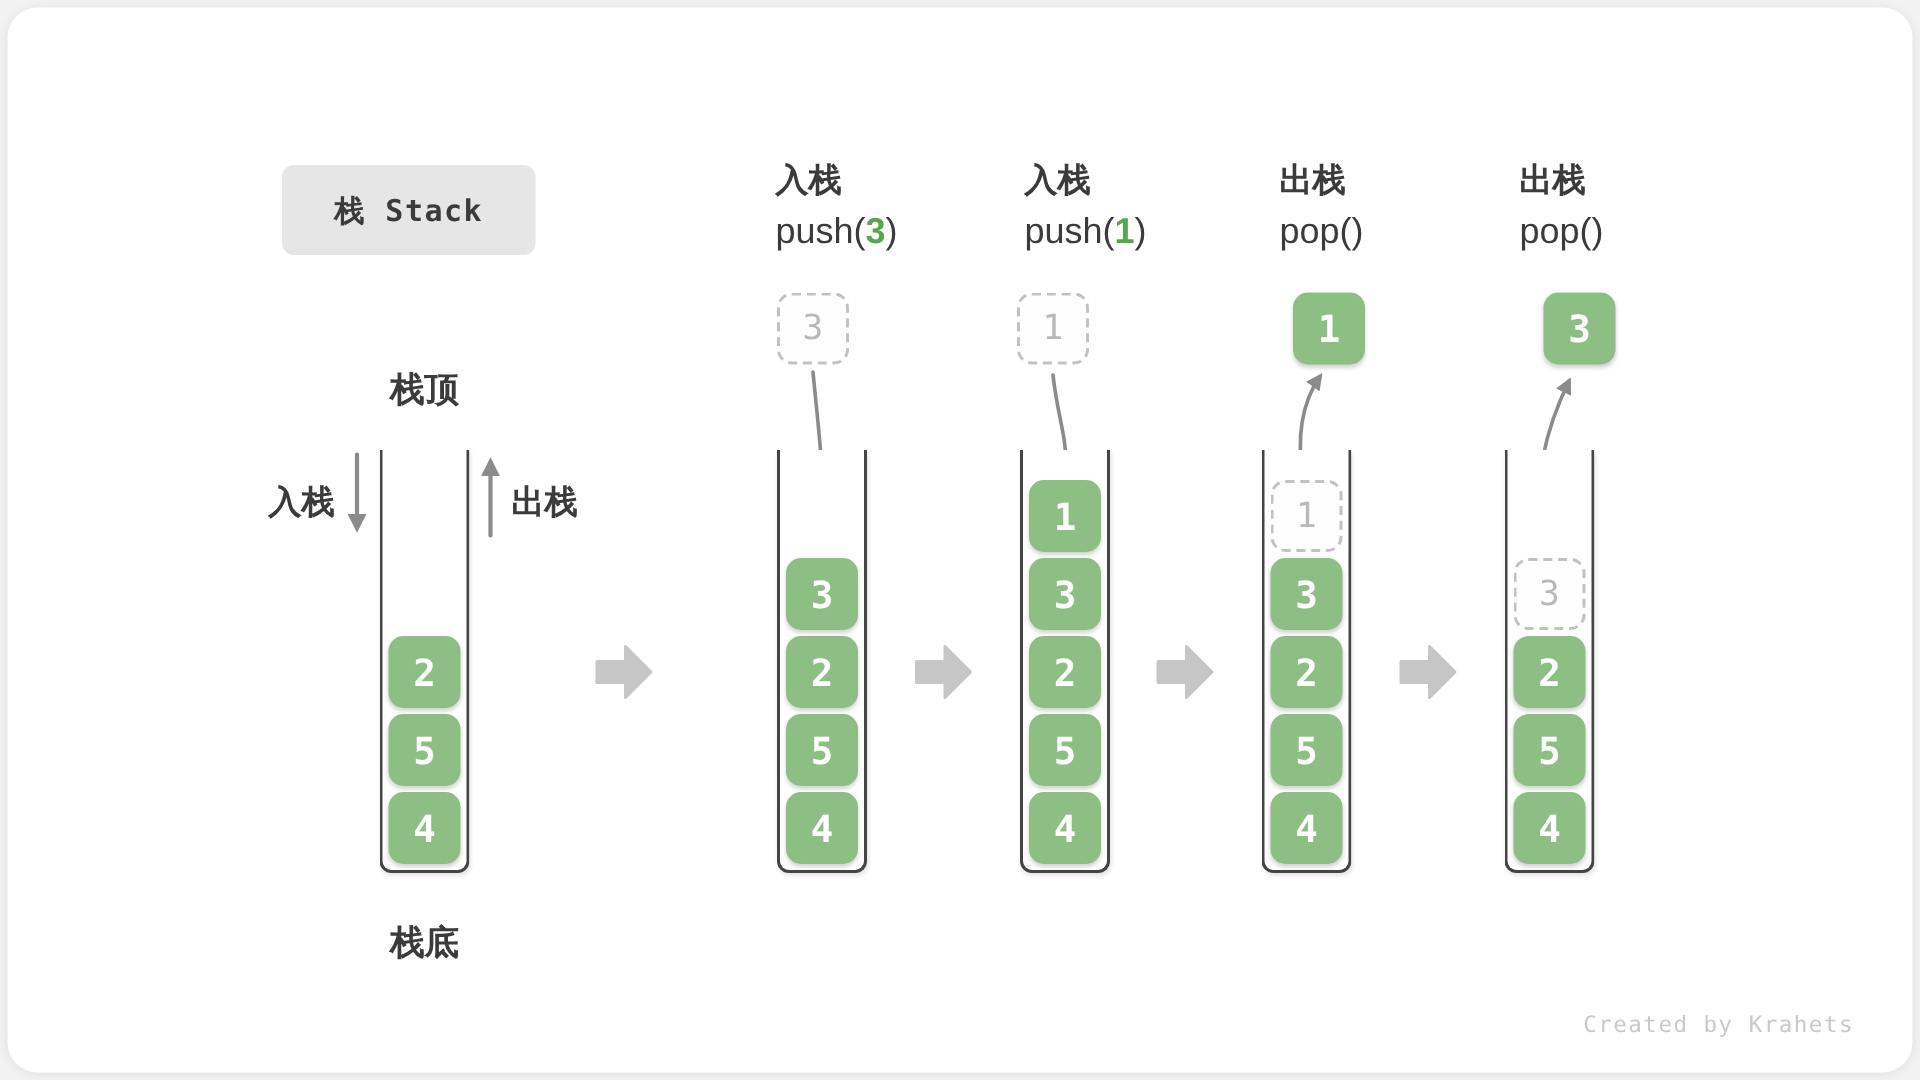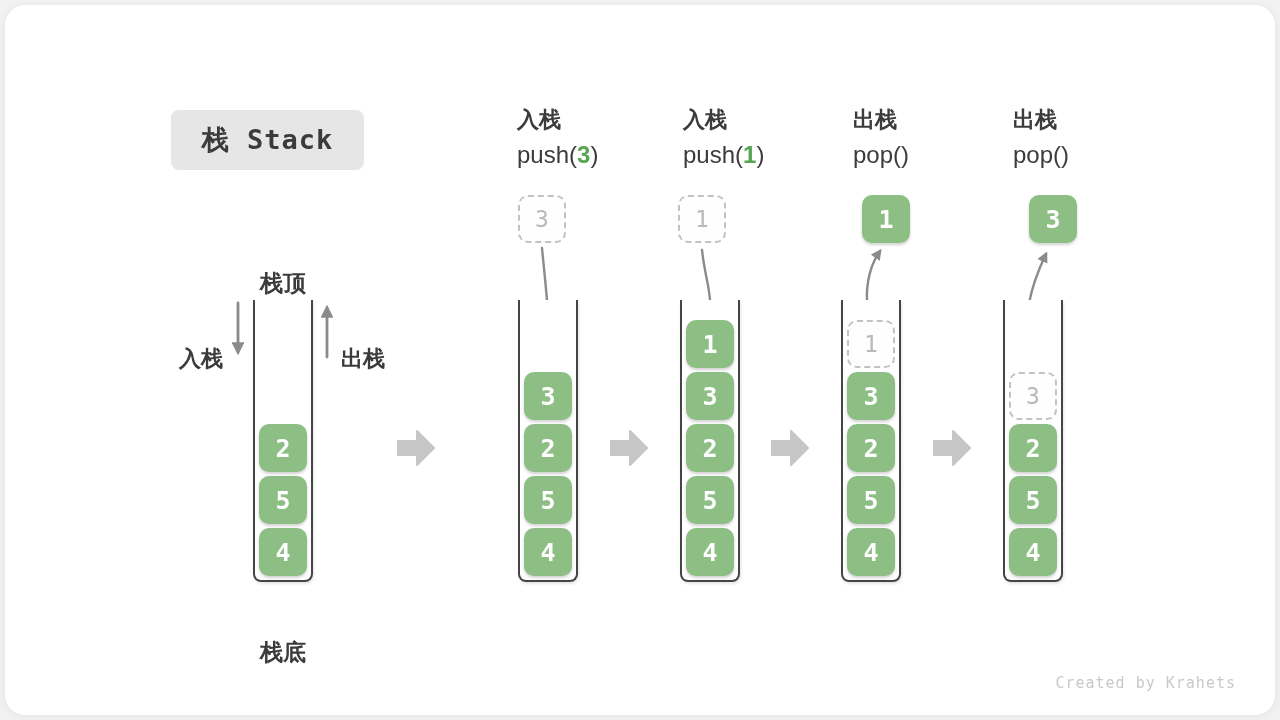--- a/index.html
+++ b/index.html
@@ -8,28 +8,28 @@
     background:#f2f2f2;
     font-family:"Liberation Sans","DejaVu Sans",sans-serif;
   }
   .card{
     position:absolute;inset:5px;background:#ffffff;border-radius:20px;
     box-shadow:0 1px 8px rgba(0,0,0,0.07);
   }
   #scene{position:absolute;inset:0;}
 
   .title-box{
-    position:absolute;left:171px;top:110px;width:193px;height:60px;
+    position:absolute;left:188px;top:110px;width:169px;height:60px;
     background:var(--title-bg);border-radius:8px;
     display:flex;align-items:center;justify-content:center;
     font-family:"DejaVu Sans Mono","Liberation Mono",monospace;
-    font-weight:bold;font-size:27px;color:var(--text-dark);letter-spacing:1px;
+    font-weight:bold;font-size:20px;color:var(--text-dark);letter-spacing:1px;
   }
 
-  .cjk-label{position:absolute;font-weight:bold;color:var(--text-dark);margin-top:24px;}
+  .cjk-label{position:absolute;font-weight:bold;color:var(--text-dark);}
   #stack-top-label{left:253px;top:244px;width:60px;text-align:center;font-size:23px;}
   #stack-bottom-label{left:253px;top:613px;width:60px;text-align:center;font-size:23px;}
   #push-side-label{left:179px;top:320px;font-size:22px;}
   #pop-side-label{left:341px;top:320px;font-size:22px;}
 
   .stage-header{position:absolute;top:106px;}
   .h-cn{font-weight:bold;font-size:22px;line-height:28px;color:var(--text-dark);margin-bottom:7px;}
   .h-code{font-family:Liberation Sans, sans-serif;font-size:24px;line-height:28px;color:var(--text-dark);}
   .h-arg{color:var(--accent-green);font-weight:bold;}
 

